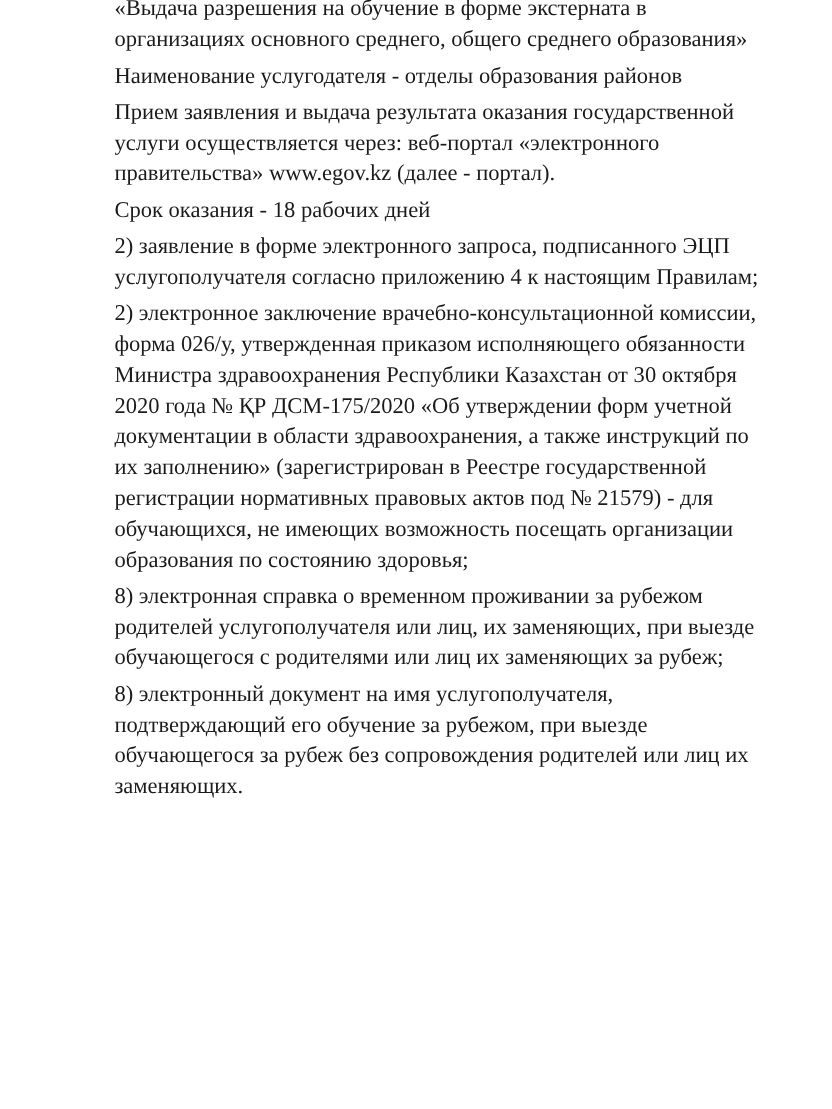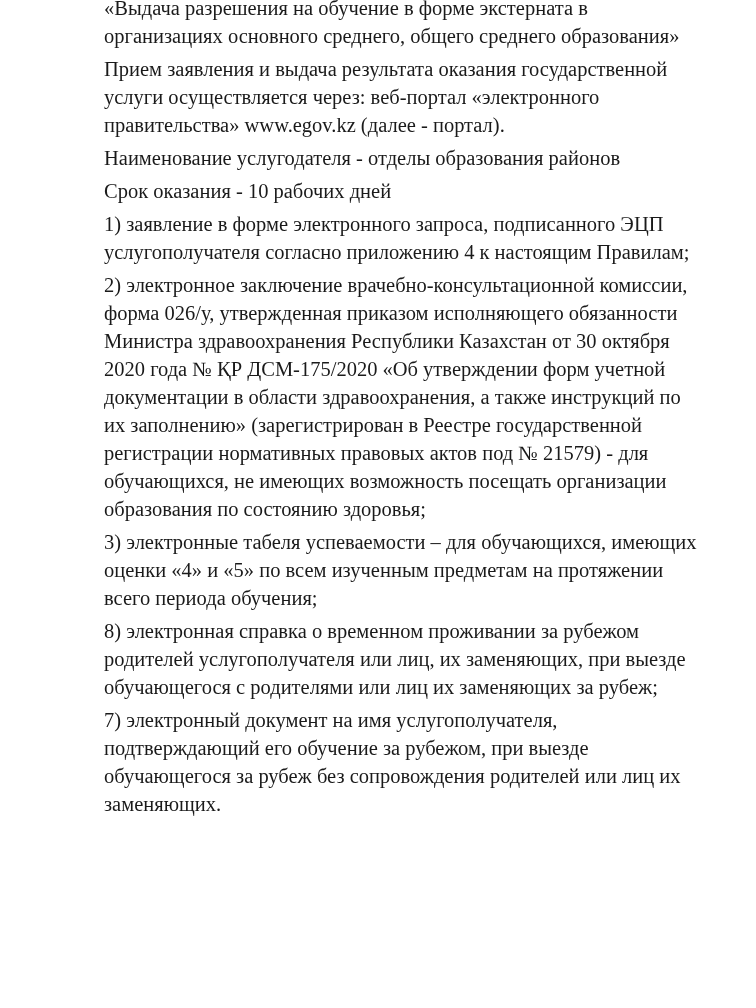--- a/index.html
+++ b/index.html
@@ -32,21 +32,20 @@
     margin: 0 0 5px 0;
     text-align: left;
     -webkit-font-smoothing: antialiased;
   }
 </style>
 </head>
 <body>
 
 <div class="page">
   <p class="para">«Выдача разрешения на обучение в форме экстерната в организациях основного среднего, общего среднего образования»</p>
+  <p class="para">Наименование услугодателя - отделы образования районов</p>
   <p class="para">Прием заявления и выдача результата оказания государственной услуги осуществляется через: веб-портал «электронного правительства» www.egov.kz (далее - портал).</p>
-  <p class="para">Наименование услугодателя - отделы образования районов</p>
-  <p class="para">Срок оказания - 10 рабочих дней</p>
-  <p class="para">1) заявление в форме электронного запроса, подписанного ЭЦП услугополучателя согласно приложению 4 к настоящим Правилам;</p>
+  <p class="para">Срок оказания - 18 рабочих дней</p>
+  <p class="para">2) заявление в форме электронного запроса, подписанного ЭЦП услугополучателя согласно приложению 4 к настоящим Правилам;</p>
   <p class="para">2) электронное заключение врачебно-консультационной комиссии, форма 026/у, утвержденная приказом исполняющего обязанности Министра здравоохранения Республики Казахстан от 30 октября 2020 года № ҚР ДСМ-175/2020 «Об утверждении форм учетной документации в области здравоохранения, а также инструкций по их заполнению» (зарегистрирован в Реестре государственной регистрации нормативных правовых актов под № 21579) - для обучающихся, не имеющих возможность посещать организации образования по состоянию здоровья;</p>
-  <p class="para">3) электронные табеля успеваемости – для обучающихся, имеющих оценки «4» и «5» по всем изученным предметам на протяжении всего периода обучения;</p>
   <p class="para">8) электронная справка о временном проживании за рубежом родителей услугополучателя или лиц, их заменяющих, при выезде обучающегося с родителями или лиц их заменяющих за рубеж;</p>
-  <p class="para">7) электронный документ на имя услугополучателя, подтверждающий его обучение за рубежом, при выезде обучающегося за рубеж без сопровождения родителей или лиц их заменяющих.</p>
+  <p class="para">8) электронный документ на имя услугополучателя, подтверждающий его обучение за рубежом, при выезде обучающегося за рубеж без сопровождения родителей или лиц их заменяющих.</p>
 </div>
 
 </body></html>

